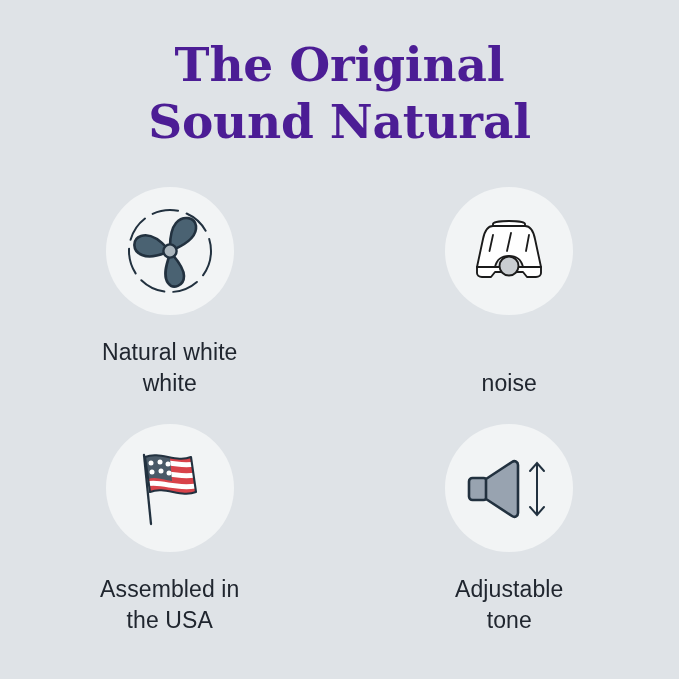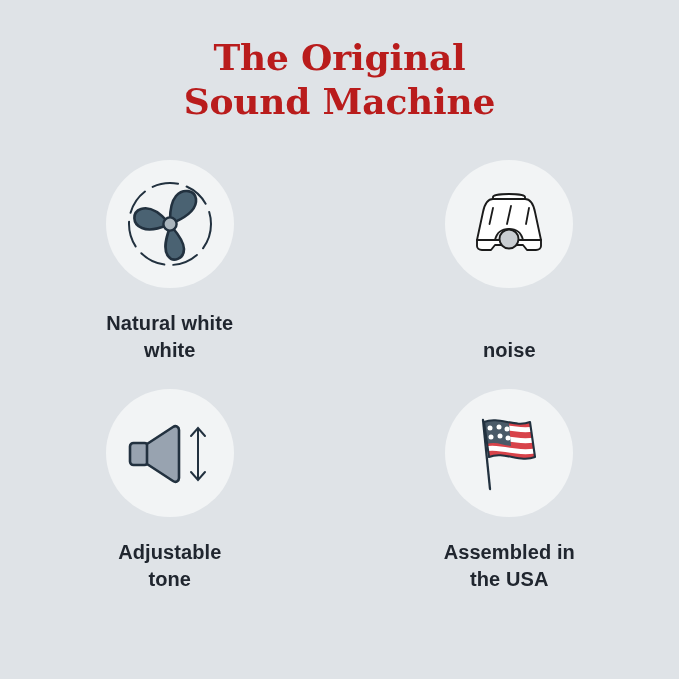--- a/index.html
+++ b/index.html
@@ -21,24 +21,24 @@
     display: flex;
     flex-direction: column;
     align-items: center;
   }
 
   
   .title-block {
     margin-top: 36px;
     width: 100%;
     text-align: center;
-    color: #b91c1c;
+    color: #4c1d95;
     font-family: "DejaVu Serif", "Liberation Serif", serif;
     font-weight: 700;
-    font-size: 36px;
+    font-size: 47px;
     line-height: 1.22;
     letter-spacing: -0.2px;
   }
   .title-line {
     display: block;
     white-space: nowrap;
   }
 
   
   .features {
@@ -66,35 +66,35 @@
     flex: none;
   }
   .icon-circle svg {
     display: block;
   }
   .feature-label {
     margin-top: 22px;
     text-align: center;
     color: #20262f;
     font-family: "Liberation Sans", sans-serif;
-    font-weight: 700;
-    font-size: 20px;
+    font-weight: 400;
+    font-size: 23px;
     line-height: 1.37;
     max-width: 250px;
     letter-spacing: 0.1px;
   }
 </style>
 </head>
 <body>
 
 <div class="panel">
 
   <div class="title-block">
     <span class="title-line">The Original</span>
-    <span class="title-line">Sound Machine</span>
+    <span class="title-line">Sound Natural</span>
   </div>
 
   <div class="features">
 
     <div class="feature">
       <div class="icon-circle">
         <span>
           <svg width="104" height="104" viewBox="0 0 104 104">
             <g fill="none" stroke="#22313f" stroke-width="2" stroke-linecap="round" stroke-dasharray="26 9">
               <circle cx="52" cy="52" r="41"></circle>
@@ -135,43 +135,20 @@
               <path d="M36 36 L32.5 52"></path>
               <path d="M54 34 L50 52"></path>
               <path d="M72 36 L69 52"></path>
             </g>
           </svg>
         </span>
       </div>
       <div class="feature-label">
         <br>
         <span>noise</span>
-      </div>
-    </div>
-
-    <div class="feature">
-      <div class="icon-circle">
-        <span>
-          <svg width="104" height="104" viewBox="0 0 104 104">
-
-            <rect x="12" y="42" width="18" height="22" rx="3.5" fill="#98a3b0" stroke="#22313f" stroke-width="2.6"></rect>
-
-            <path d="M29 43 L55 26 C58 24 61 26 61 29 L61 77 C61 80 58 82 55 80 L29 63 Z" fill="#98a3b0" stroke="#22313f" stroke-width="2.6" stroke-linejoin="round"></path>
-
-            <g stroke="#22313f" stroke-width="2" stroke-linecap="round" fill="none">
-              <path d="M80 28 L80 78"></path>
-              <path d="M73 35 L80 27 L87 35"></path>
-              <path d="M73 71 L80 79 L87 71"></path>
-            </g>
-          </svg>
-        </span>
-      </div>
-      <div class="feature-label">
-        <span>Adjustable</span><br>
-        <span>tone</span>
       </div>
     </div>
 
     <div class="feature">
       <div class="icon-circle">
         <span>
           <svg width="104" height="104" viewBox="0 0 104 104">
 
             <path d="M26 19 L33 88" stroke="#22313f" stroke-width="2.3" stroke-linecap="round" fill="none"></path>
             <defs>
@@ -205,14 +182,37 @@
             <path d="M27 21 C42 15 58 27 73 21 L78 56 C63 62 47 50 32 56 Z" fill="none" stroke="#22313f" stroke-width="2.1" stroke-linejoin="round"></path>
           </svg>
         </span>
       </div>
       <div class="feature-label">
         <span>Assembled in</span><br>
         <span>the USA</span>
       </div>
     </div>
 
+    <div class="feature">
+      <div class="icon-circle">
+        <span>
+          <svg width="104" height="104" viewBox="0 0 104 104">
+
+            <rect x="12" y="42" width="18" height="22" rx="3.5" fill="#98a3b0" stroke="#22313f" stroke-width="2.6"></rect>
+
+            <path d="M29 43 L55 26 C58 24 61 26 61 29 L61 77 C61 80 58 82 55 80 L29 63 Z" fill="#98a3b0" stroke="#22313f" stroke-width="2.6" stroke-linejoin="round"></path>
+
+            <g stroke="#22313f" stroke-width="2" stroke-linecap="round" fill="none">
+              <path d="M80 28 L80 78"></path>
+              <path d="M73 35 L80 27 L87 35"></path>
+              <path d="M73 71 L80 79 L87 71"></path>
+            </g>
+          </svg>
+        </span>
+      </div>
+      <div class="feature-label">
+        <span>Adjustable</span><br>
+        <span>tone</span>
+      </div>
+    </div>
+
   </div>
 </div>
 
 </body></html>

